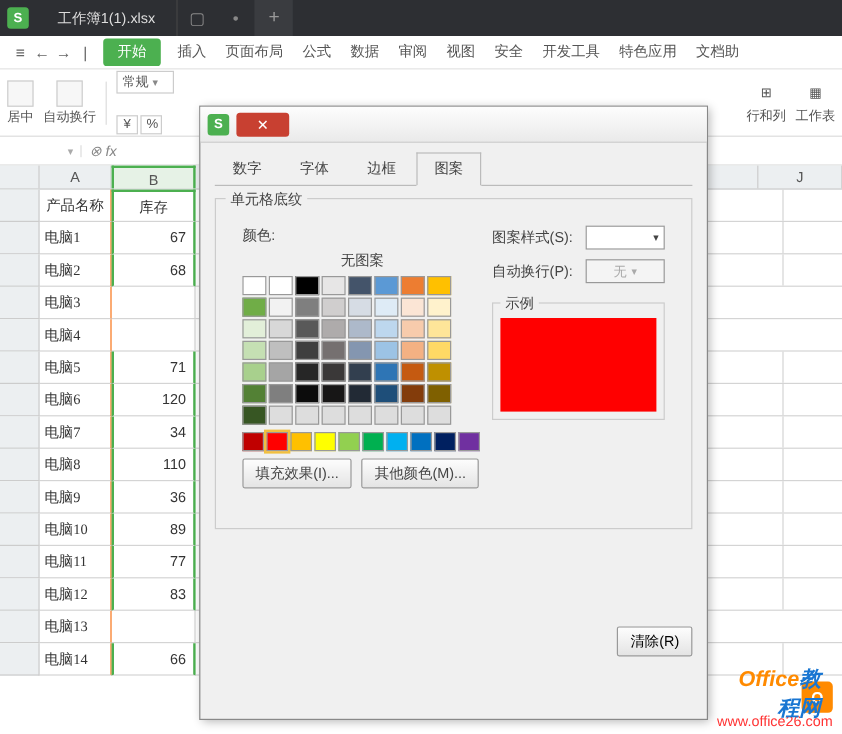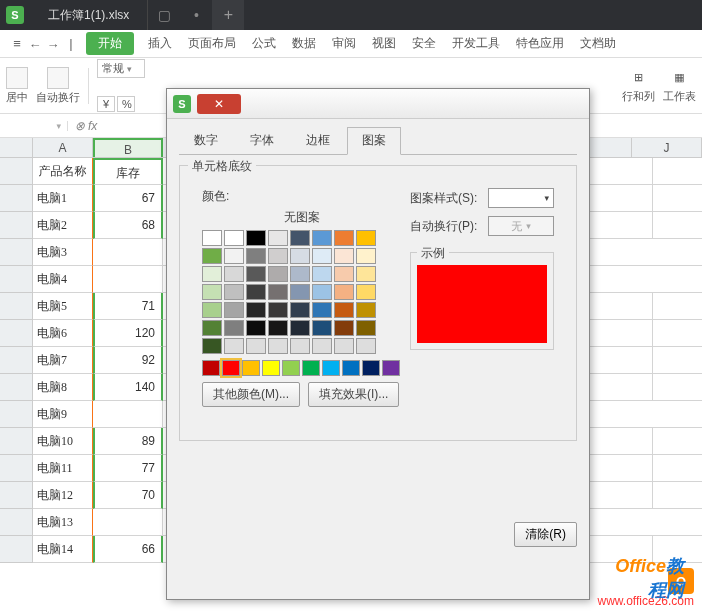--- a/index.html
+++ b/index.html
@@ -260,48 +260,49 @@
           <div></div>
           <div></div>
           <div></div>
           <div></div>
           <div></div>
         </div>
       </div>
       <div class="row">
         <div class="rh"></div>
   <div class="cA">电脑7</div>
-  <div class="cB">92</div>
+  <div class="cB">34</div>
   <div class="cRest">
           <div></div>
           <div></div>
           <div></div>
           <div></div>
           <div></div>
           <div></div>
           <div></div>
         </div>
       </div>
       <div class="row">
         <div class="rh"></div>
   <div class="cA">电脑8</div>
-  <div class="cB">140</div>
+  <div class="cB">110</div>
   <div class="cRest">
           <div></div>
           <div></div>
           <div></div>
           <div></div>
           <div></div>
           <div></div>
           <div></div>
         </div>
       </div>
       <div class="row">
         <div class="rh"></div>
   <div class="cA">电脑9</div>
+  <div class="cB">36</div>
   <div class="cRest">
           <div></div>
           <div></div>
           <div></div>
           <div></div>
           <div></div>
           <div></div>
           <div></div>
         </div>
       </div>
@@ -329,21 +330,21 @@
           <div></div>
           <div></div>
           <div></div>
           <div></div>
           <div></div>
         </div>
       </div>
       <div class="row">
         <div class="rh"></div>
   <div class="cA">电脑12</div>
-  <div class="cB">70</div>
+  <div class="cB">83</div>
   <div class="cRest">
           <div></div>
           <div></div>
           <div></div>
           <div></div>
           <div></div>
           <div></div>
           <div></div>
         </div>
       </div>
@@ -459,22 +460,22 @@
               <div class="sw" style="width: 18px; background: rgb(255, 192, 0);"></div>
               <div class="sw" style="width: 18px; background: rgb(255, 255, 0);"></div>
               <div class="sw" style="width: 18px; background: rgb(146, 208, 80);"></div>
               <div class="sw" style="width: 18px; background: rgb(0, 176, 80);"></div>
               <div class="sw" style="width: 18px; background: rgb(0, 176, 240);"></div>
               <div class="sw" style="width: 18px; background: rgb(0, 112, 192);"></div>
               <div class="sw" style="width: 18px; background: rgb(0, 32, 96);"></div>
               <div class="sw" style="width: 18px; background: rgb(112, 48, 160);"></div>
             </div>
           <div class="btn-row">
+            <div class="btn">填充效果(I)...</div>
             <div class="btn">其他颜色(M)...</div>
-            <div class="btn">填充效果(I)...</div>
           </div>
         </div>
         <div class="gb-right">
           <div class="field-row">
             <label>图案样式(S):</label>
             <div class="combo">
                 <span class="arrow">▾</span>
               </div>
           </div>
           <div class="field-row">

